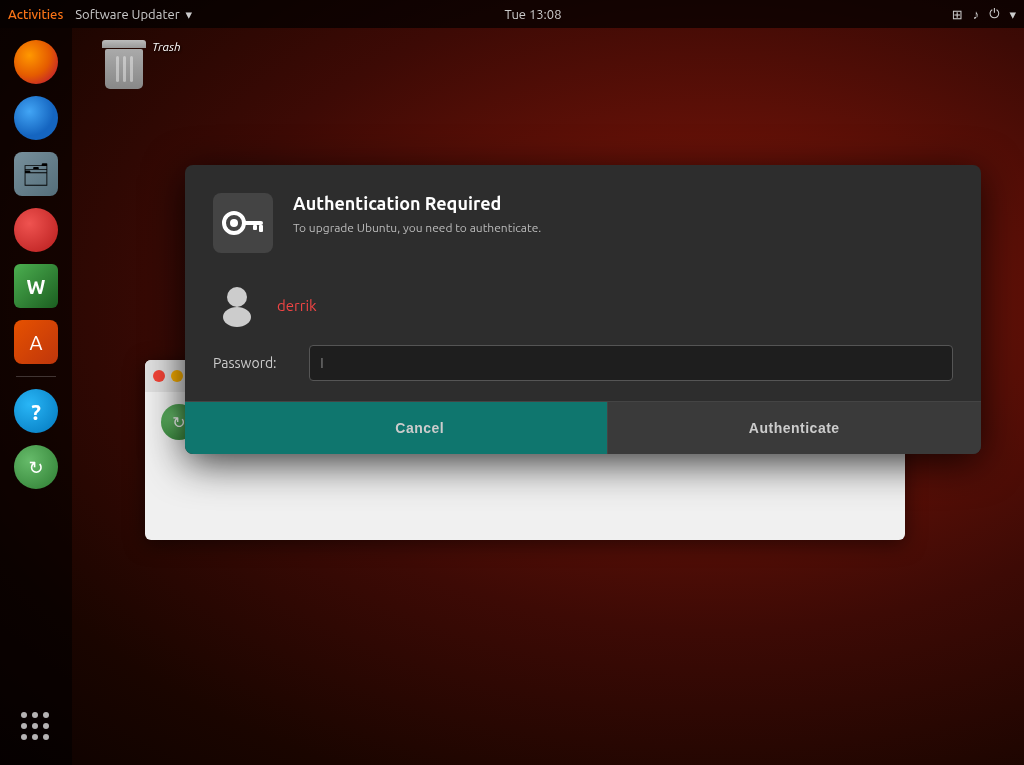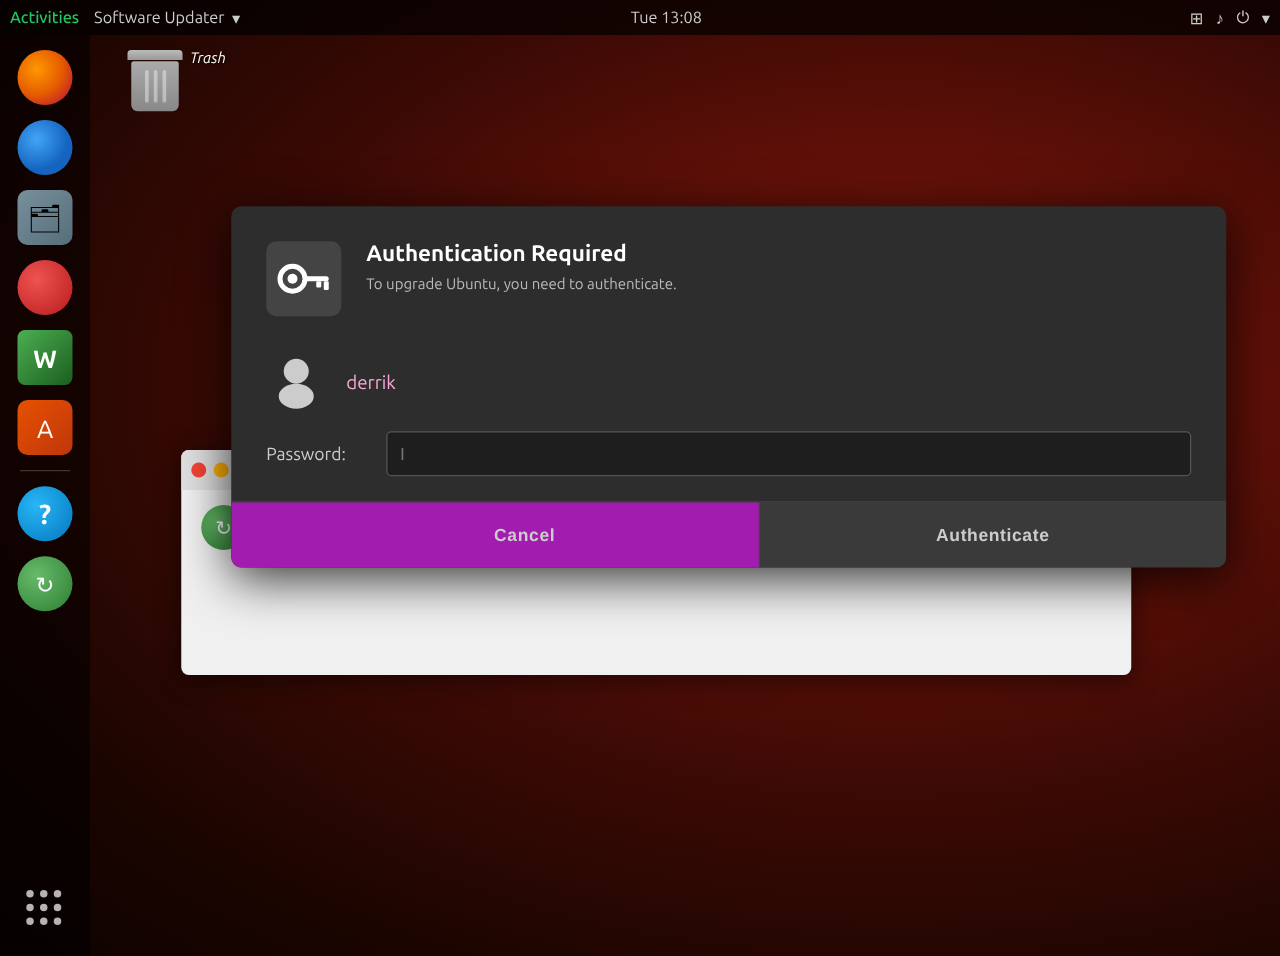--- a/index.html
+++ b/index.html
@@ -35,21 +35,21 @@
       z-index: 100;
     }
 
     .panel-left {
       display: flex;
       align-items: center;
       gap: 12px;
     }
 
     .panel-activities {
-      color: #22c55e;
+      color: #f97316;
       font-size: 13px;
       font-weight: 500;
       cursor: pointer;
     }
 
     .panel-app-name {
       display: flex;
       align-items: center;
       gap: 6px;
       color: #ccc;
@@ -426,21 +426,21 @@
 
     .user-avatar {
       width: 48px;
       height: 48px;
       display: flex;
       align-items: center;
       justify-content: center;
     }
 
     .user-name {
-      color: #f9a8d4;
+      color: #ef4444;
       font-size: 15px;
     }
 
     .auth-dialog-form {
       padding: 0 28px 20px 28px;
       display: flex;
       align-items: center;
       gap: 16px;
     }
 
@@ -471,21 +471,21 @@
       flex: 1;
       height: 52px;
       border: none;
       cursor: pointer;
       font-size: 14px;
       font-weight: 600;
       letter-spacing: 0.5px;
     }
 
     .cancel-btn {
-      background: #a21caf;
+      background: #0f766e;
       color: #ccc;
       border-right: 1px solid #444;
       padding-left: 48px;
     }
 
     .authenticate-btn {
       background: #3a3a3a;
       color: #ccc;
     }
   </style>

